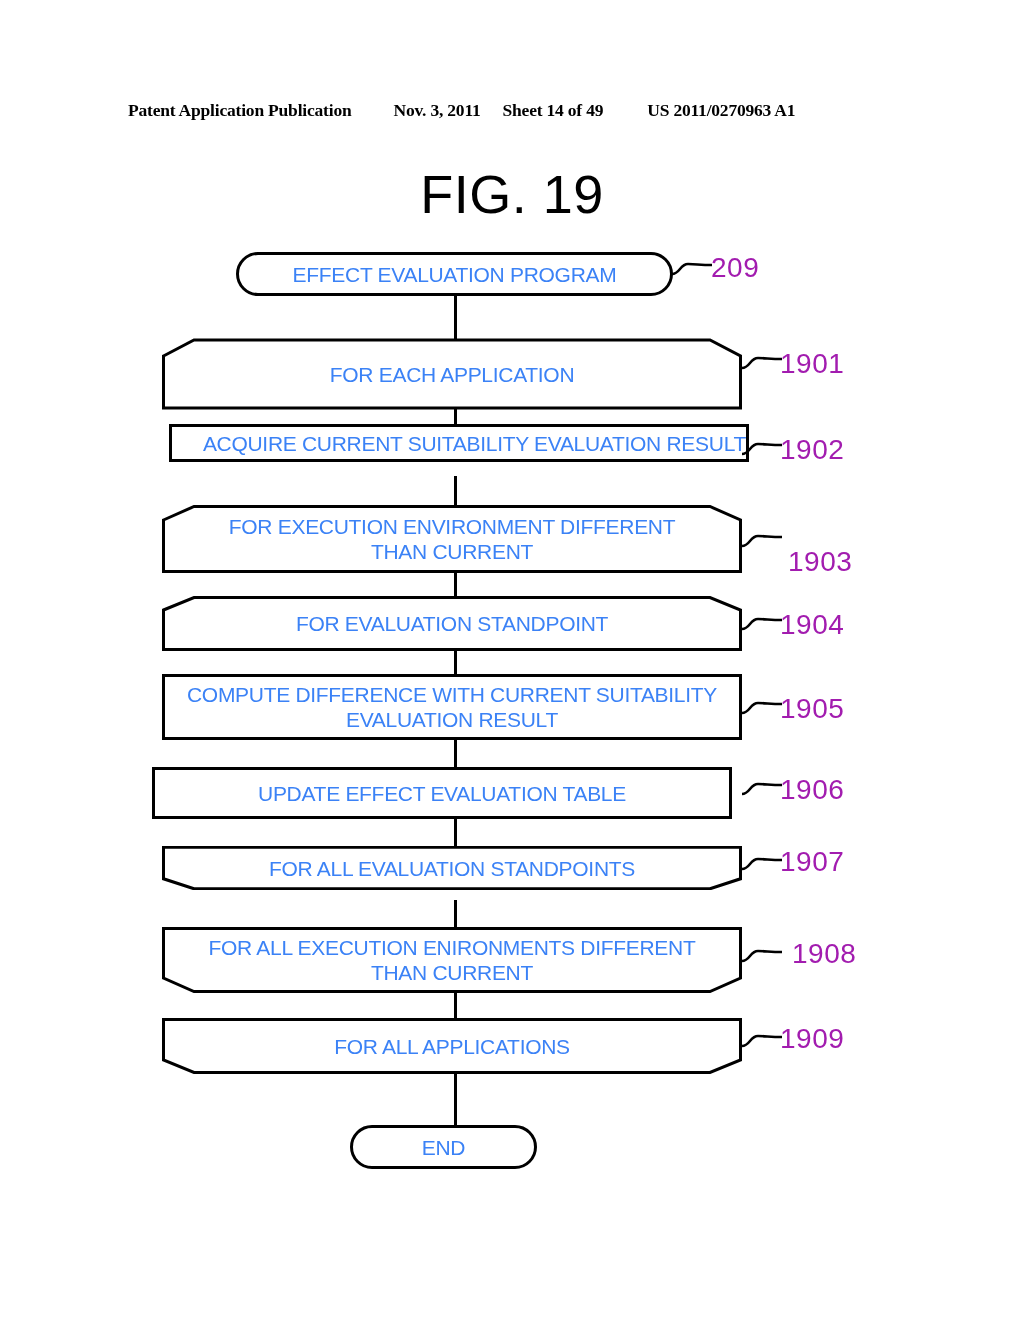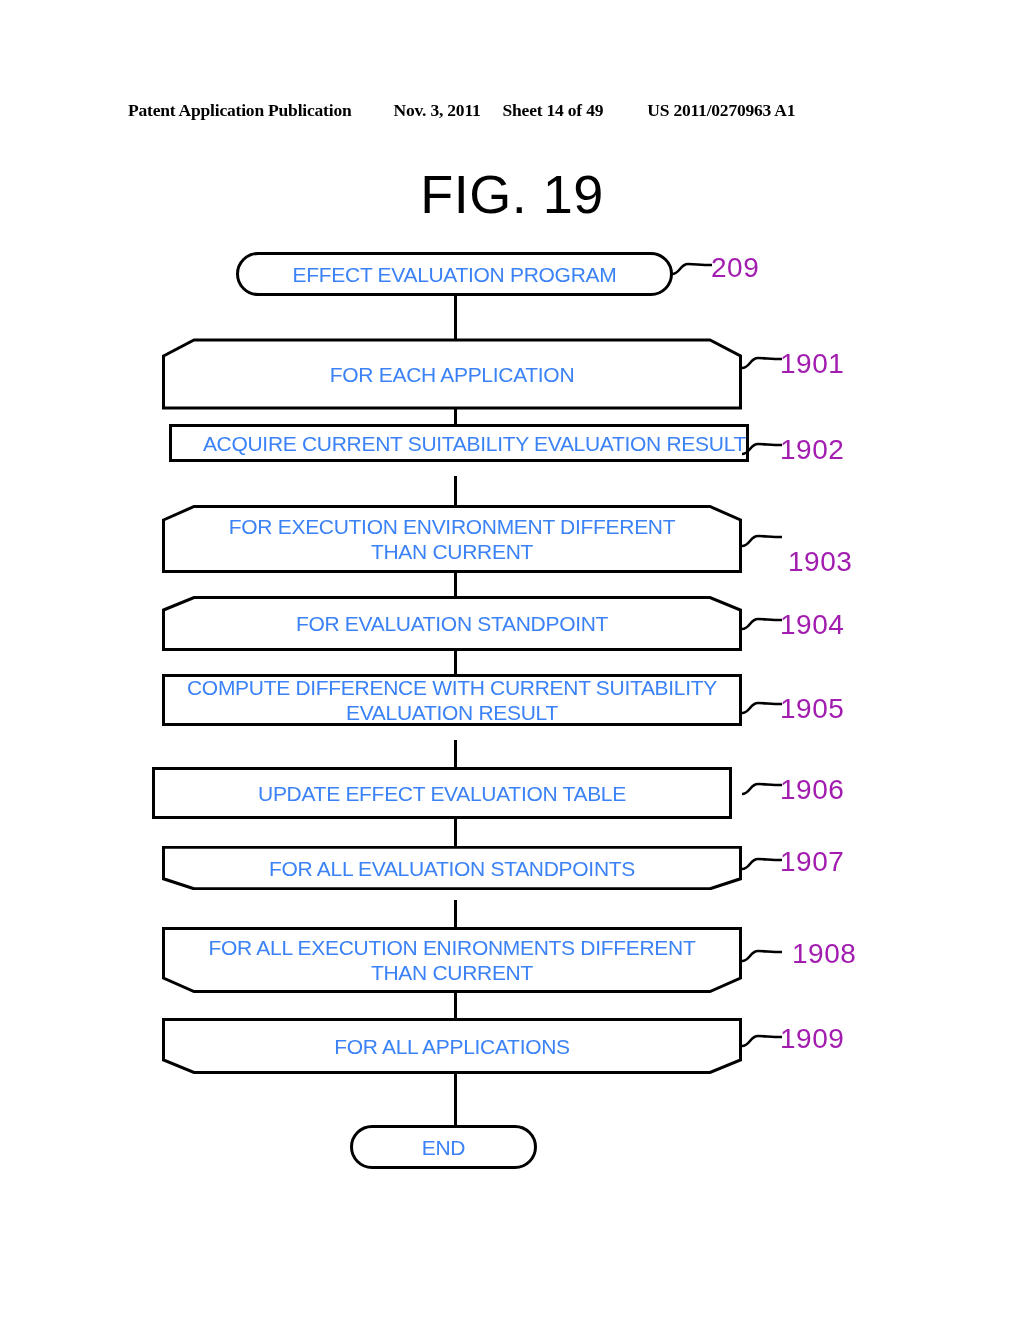--- a/index.html
+++ b/index.html
@@ -169,21 +169,21 @@
 THAN CURRENT</span>
   </div>
 
   <div class="node loop" style="left:162px; top:596px; width:580px; height:55px;border-radius:11px;">
     <svg viewBox="0 0 580 55" preserveAspectRatio="none">
       <polygon points="1.5,14 32,1.5 548,1.5 578.5,14 578.5,53.5 1.5,53.5" fill="#ffffff" stroke="#000000" stroke-width="3" vector-effect="non-scaling-stroke"></polygon>
     </svg>
     <span class="loop-label">FOR EVALUATION STANDPOINT</span>
   </div>
 
-  <div class="node process" style="left:162px; top:674px; width:580px; height:52px;">
+  <div class="node process" style="left:162px; top:674px; width:580px; height:66px;">
     <span>COMPUTE DIFFERENCE WITH CURRENT SUITABILITY
 EVALUATION RESULT</span>
   </div>
 
   <div class="node process" style="left:152px; top:767px; width:580px; height:52px;">
     <span>UPDATE EFFECT EVALUATION TABLE</span>
   </div>
 
   <div class="node loop" style="left:162px; top:846px; width:580px; height:44px;">
     <svg viewBox="0 0 580 55" preserveAspectRatio="none">

